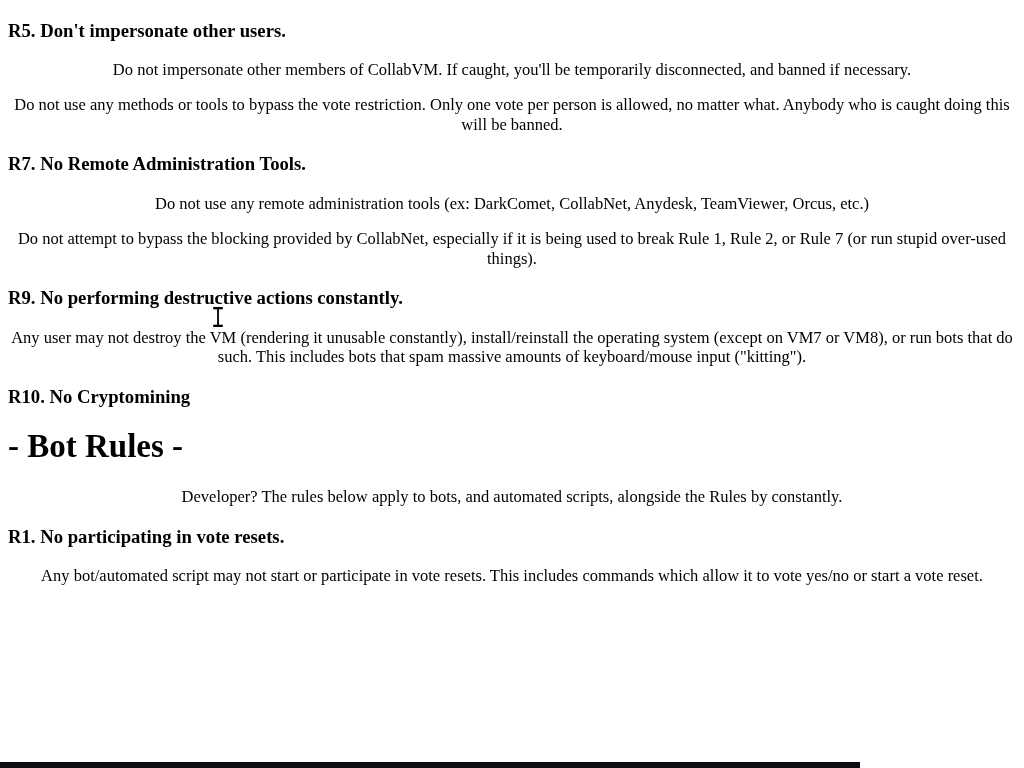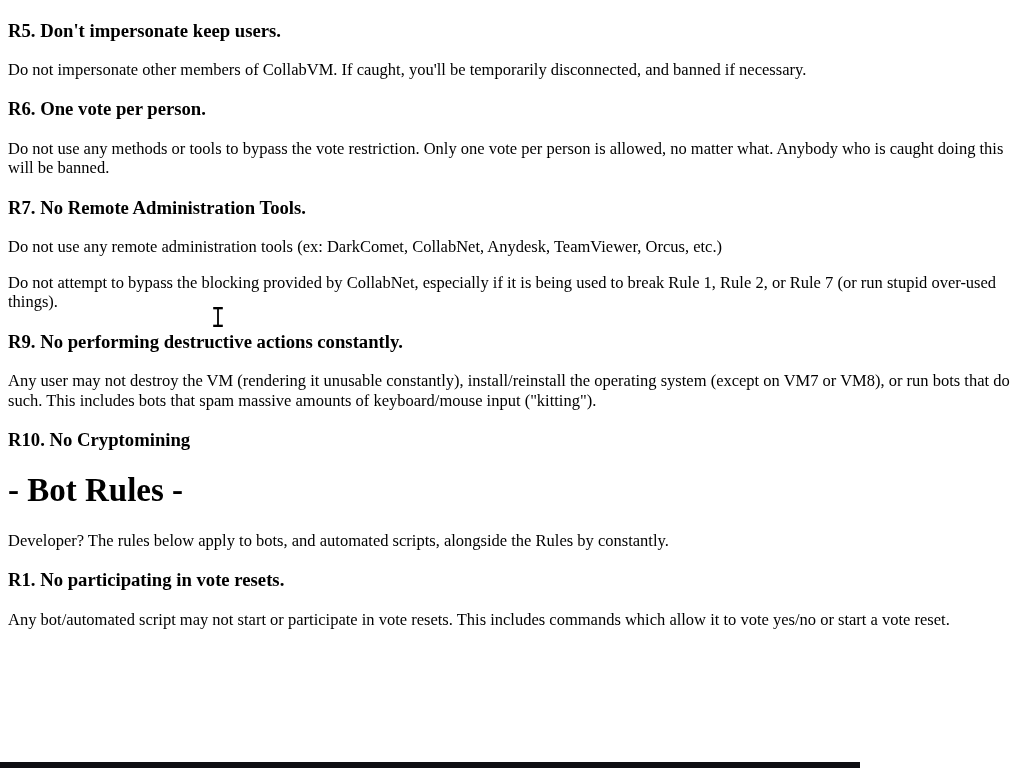--- a/index.html
+++ b/index.html
@@ -23,20 +23,21 @@
   .rule-h {
     font-size: 18.7px;
     font-weight: bold;
     line-height: 1.15;
     margin: 19px 0;
   }
   .rule-p {
     font-size: 16.5px;
     line-height: 1.18;
     margin: 16px 0;
+    text-align: center;
   }
   .section-h {
     font-size: 33px;
     font-weight: bold;
     line-height: 1.15;
     margin: 21px 0;
   }
   .bottom-bar {
     position: absolute;
     left: 0;
@@ -49,24 +50,23 @@
     position: absolute;
     width: 12px;
     height: 20px;
     pointer-events: none;
   }
 </style>
 </head>
 <body style="background: rgb(255, 255, 255); color: rgb(0, 0, 0);">
 
 <main class="doc">
-  <h3 class="rule-h">R5. Don't impersonate keep users.</h3>
+  <h3 class="rule-h">R5. Don't impersonate other users.</h3>
   <p class="rule-p">Do not impersonate other members of CollabVM. If caught, you'll be temporarily disconnected, and banned if necessary.</p>
 
-  <h3 class="rule-h">R6. One vote per person.</h3>
   <p class="rule-p">Do not use any methods or tools to bypass the vote restriction. Only one vote per person is allowed, no matter what. Anybody who is caught doing this will be banned.</p>
 
   <h3 class="rule-h">R7. No Remote Administration Tools.</h3>
   <p class="rule-p">Do not use any remote administration tools (ex: DarkComet, CollabNet, Anydesk, TeamViewer, Orcus, etc.)</p>
 
   <p class="rule-p">Do not attempt to bypass the blocking provided by CollabNet, especially if it is being used to break Rule 1, Rule 2, or Rule 7 (or run stupid over-used things).</p>
 
   <h3 class="rule-h">R9. No performing destructive actions constantly.</h3>
   <p class="rule-p">Any user may not destroy the VM (rendering it unusable constantly), install/reinstall the operating system (except on VM7 or VM8), or run bots that do such. This includes bots that spam massive amounts of keyboard/mouse input ("kitting").</p>
 

